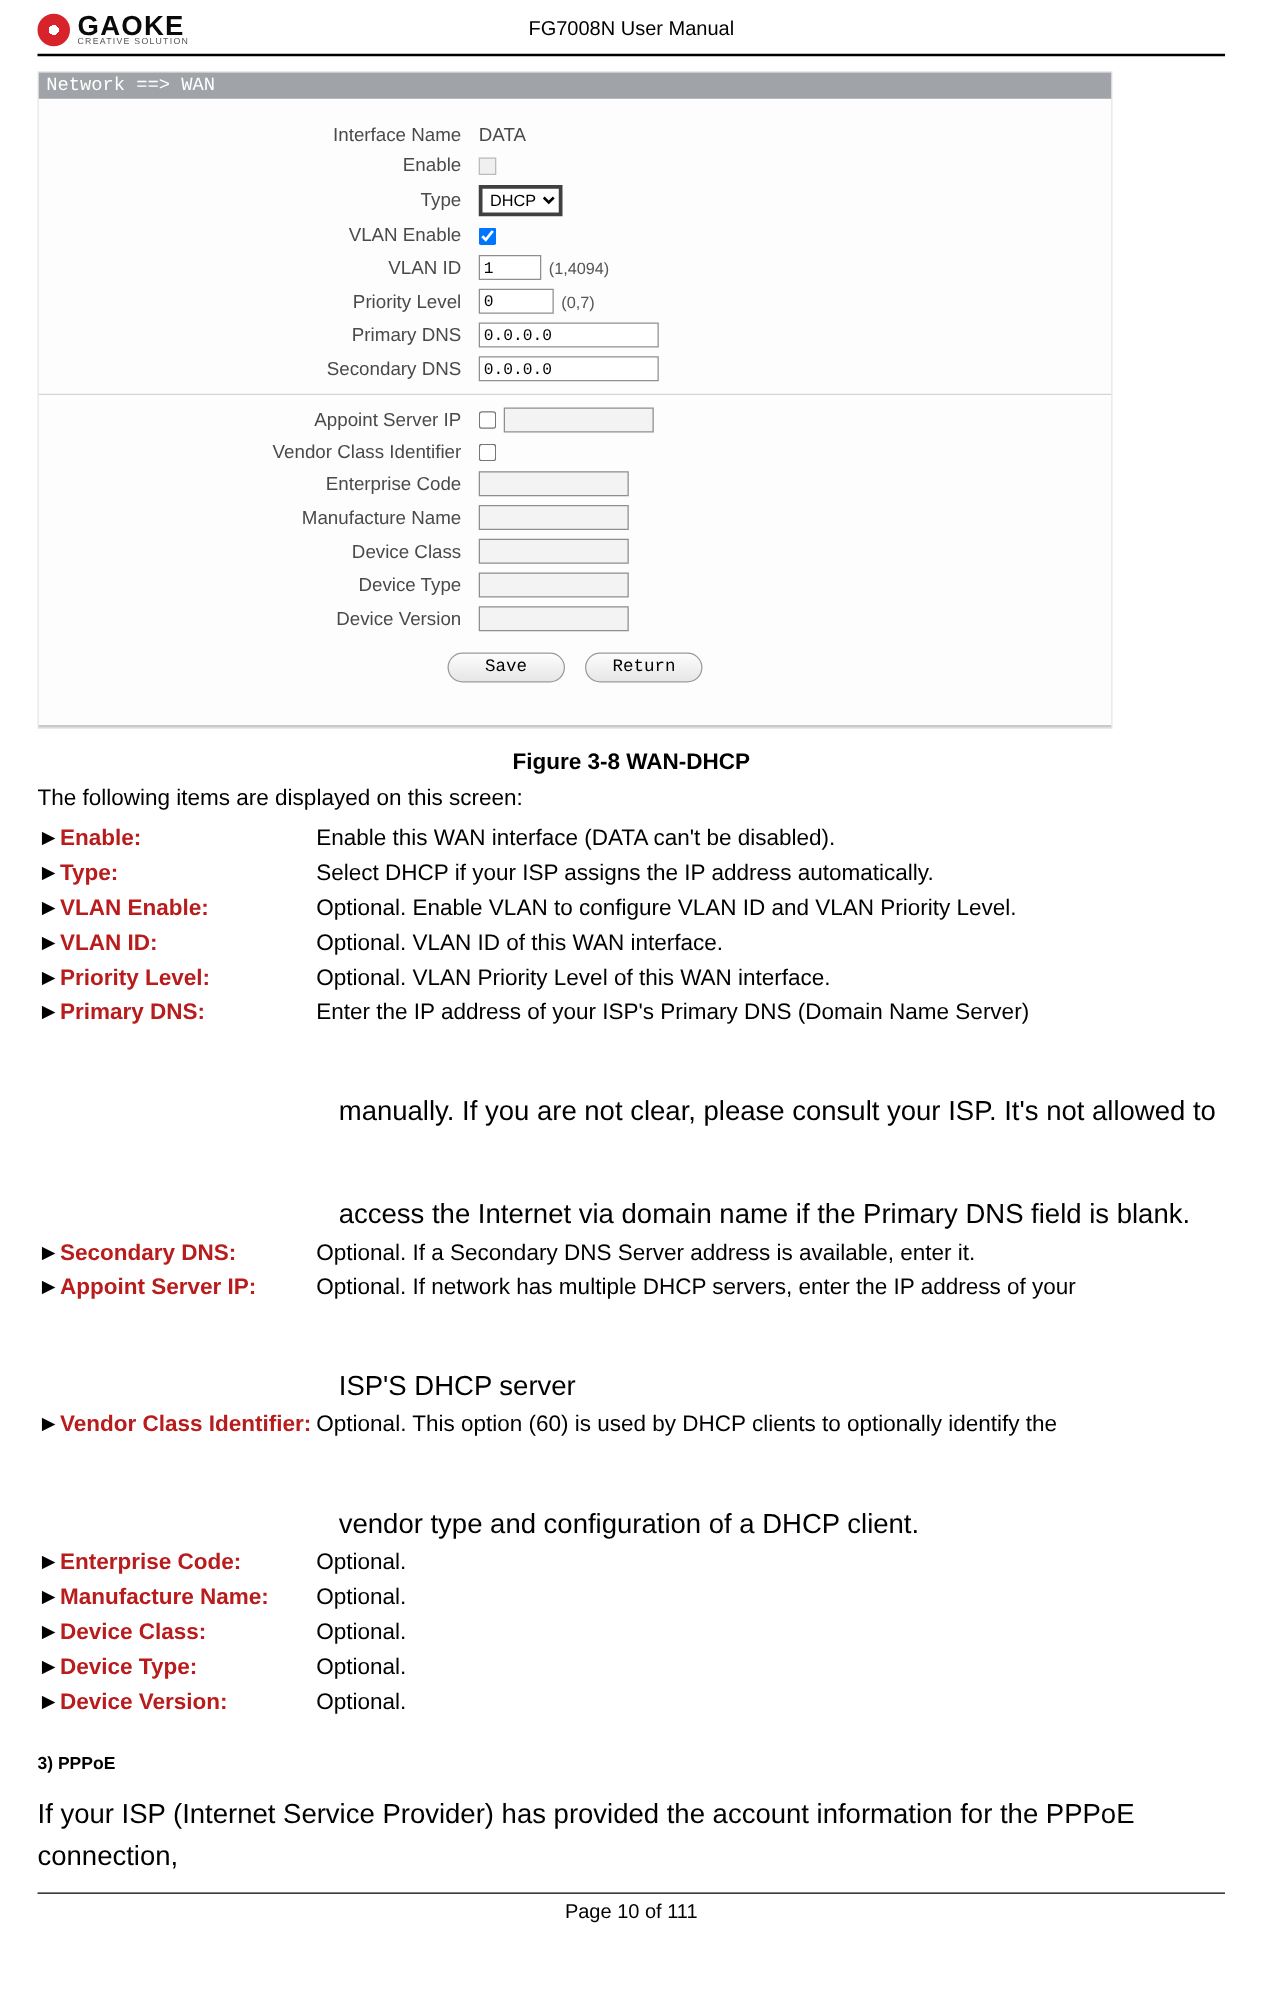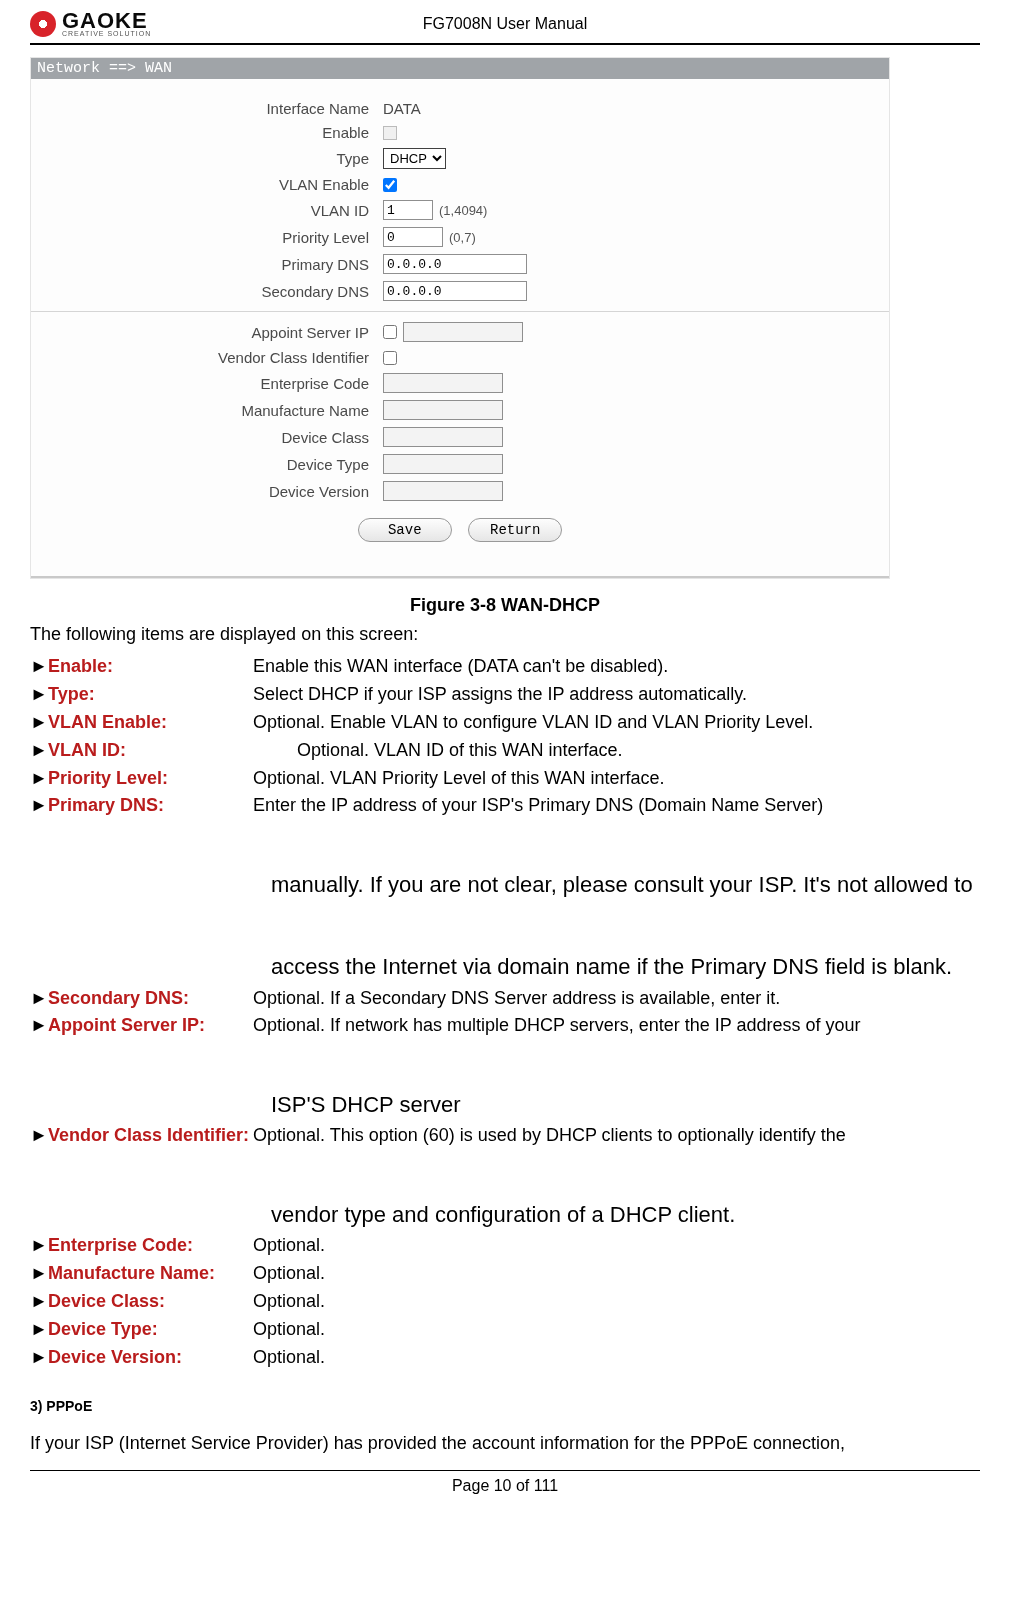--- a/index.html
+++ b/index.html
@@ -89,21 +89,21 @@
     font-size: 13px;
     padding: 1px 3px;
     height: 20px;
   }
   .txtinput.ro { background:#f3f3f3; }
   .w-small { width: 50px; }
   .w-mid { width: 60px; }
   .w-ip { width: 144px; }
   .w-field { width: 120px; }
   .sel {
-    border: 1px solid #404040;
+    border: 3px solid #404040;
     font-size: 13px;
     padding: 1px 2px;
     background: #fff;
   }
   .chk {
     width: 14px; height: 14px;
   }
   .chk-off {
     width: 14px; height: 14px;
     border:1px solid #bbb;
@@ -161,21 +161,21 @@
     font-size: 22px;
     line-height: 1.55;
     margin-top: 48px;
   }
   .section-h {
     font-weight: bold;
     font-size: 14px;
     margin: 26px 0 16px;
   }
   .para {
-    font-size: 18px;
+    font-size: 22px;
     line-height: 1.55;
     margin-bottom: 2px;
   }
   .footer-line {
     text-align:center;
     font-size:16px;
     border-top: 1px solid #000;
     padding-top: 6px;
     margin-top: 12px;
   }
@@ -337,21 +337,21 @@
     </div>
     <div class="drow">
       <span class="dmark">►</span>
       <div style="flex: 1 1 0%; display: flex;">
         <span class="dterm">VLAN Enable: </span>
         <span class="ddesc">Optional. Enable VLAN to configure VLAN ID and VLAN Priority Level.</span>
       </div>
     </div>
     <div class="drow">
       <span class="dmark">►</span>
-      <div style="flex: 1 1 0%; display: flex; gap: 44px;">
+      <div style="flex: 1 1 0%; display: flex;">
         <span class="dterm">VLAN ID: </span>
         <span class="ddesc">Optional. VLAN ID of this WAN interface.</span>
       </div>
     </div>
     <div class="drow">
       <span class="dmark">►</span>
       <div style="flex: 1 1 0%; display: flex;">
         <span class="dterm">Priority Level: </span>
         <span class="ddesc">Optional. VLAN Priority Level of this WAN interface.</span>
       </div>

